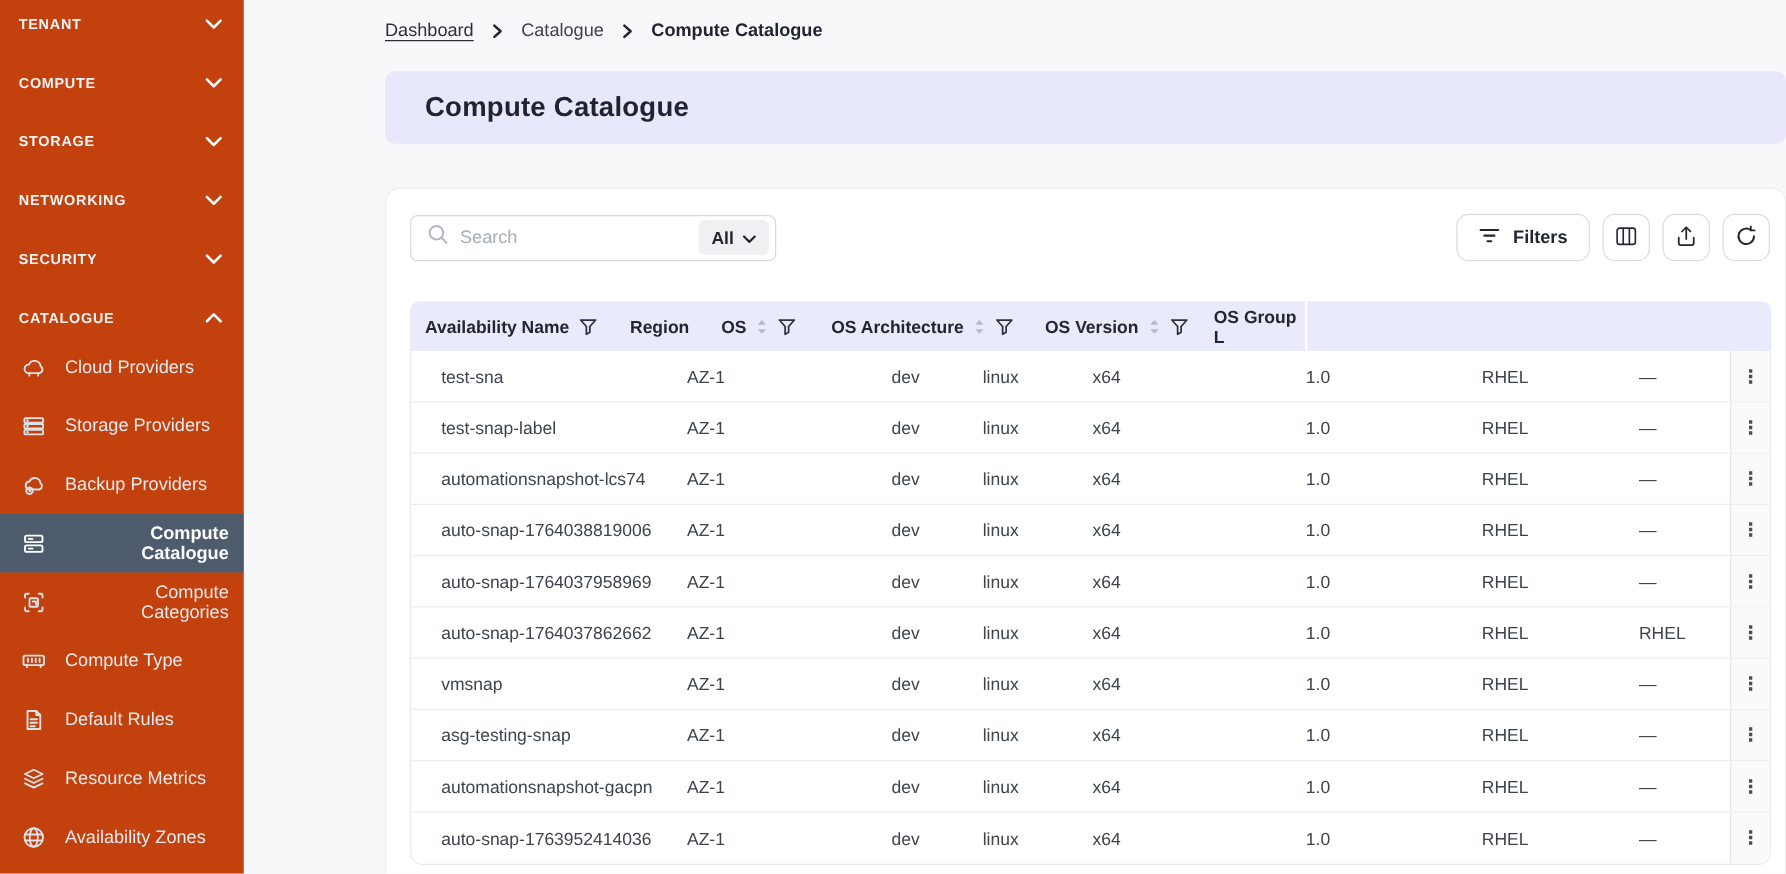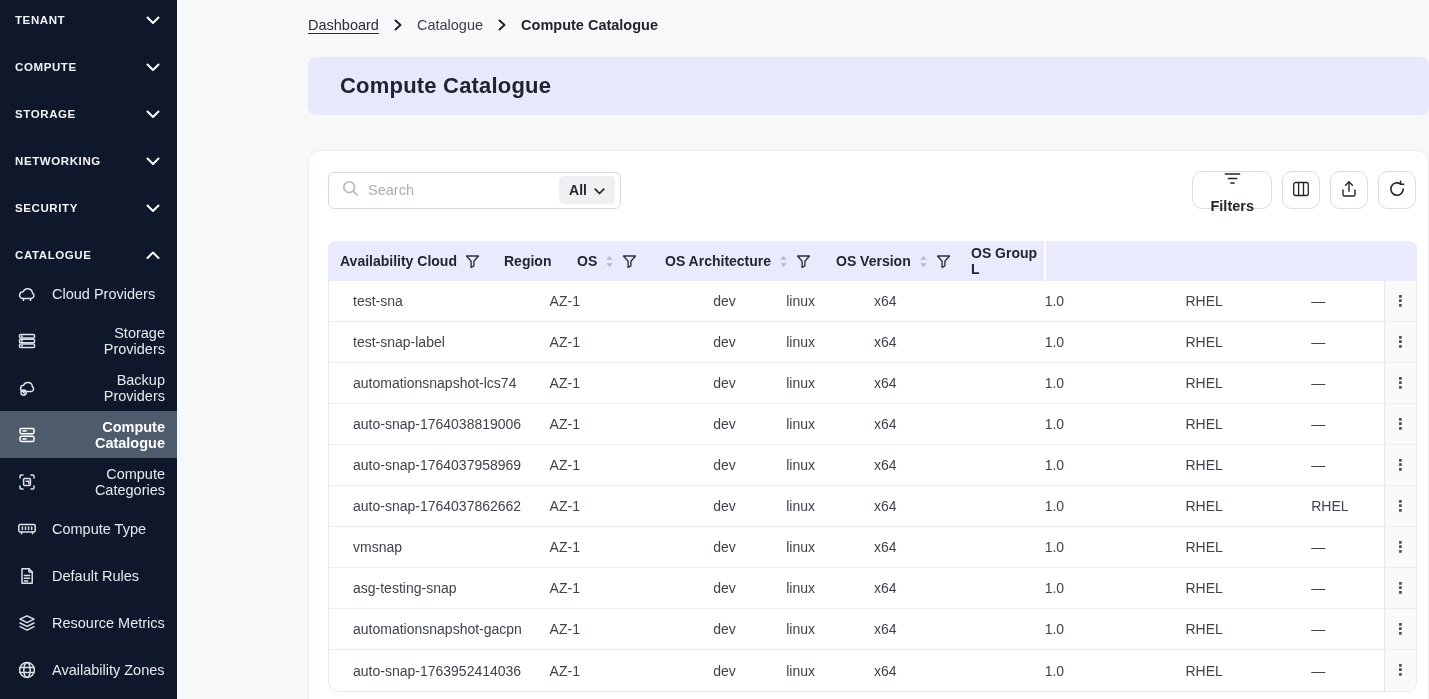--- a/index.html
+++ b/index.html
@@ -6,22 +6,22 @@
   html,body { width:1429px; height:699px; overflow:hidden; }
   body {
     font-family:"Liberation Sans", sans-serif;
     background:#f7f8f9;
     position:relative;
     color:#23262e;
   }
 
   
   .sidebar {
-    position:absolute; left:0; top:0; bottom:0; width:177px;
-    background:#0f172a; overflow:hidden;
+    position:absolute; left:0; top:0; bottom:0; width:195px;
+    background:#c2410c; overflow:hidden;
   }
   .nav-sections { margin-top:-4px; }
   .nav-section {
     height:47px; display:flex; align-items:center; justify-content:space-between;
     padding:0 17px 0 15px; cursor:pointer;
   }
   .nav-section .sec-label {
     color:#f2f4f6; font-size:11.5px; font-weight:700; letter-spacing:0.6px;
   }
   .nav-items { margin-top:-8px; }
@@ -70,21 +70,21 @@
   .search-box input::placeholder { color:#a9adb5; }
   .scope-btn {
     height:28px; background:#f0f0f2; border:none; border-radius:5px;
     display:flex; align-items:center; gap:7px; padding:0 10px;
     font-family:"Liberation Sans", sans-serif; font-size:14px; font-weight:700; color:#23262e; cursor:pointer;text-align:right;
   }
   .toolbar-actions { display:flex; gap:10px; align-items:center; }
   .filters-btn {
     height:38px; padding:0 17px; border:1px solid #dcdde1; border-radius:10px; background:#fff;
     display:flex; align-items:center; gap:10px;
-    font-family:"Liberation Sans", sans-serif; font-size:14.5px; font-weight:700; color:#23262e; cursor:pointer;flex-direction:column;
+    font-family:"Liberation Sans", sans-serif; font-size:14.5px; font-weight:700; color:#23262e; cursor:pointer;
   }
   .icon-btn {
     width:38px; height:38px; border:1px solid #dcdde1; border-radius:10px; background:#fff;
     display:grid; place-items:center; cursor:pointer;
   }
 
   
   .table { margin-top:32px; width:1089px; }
   .thead {
     display:flex; height:40px; background:#e9eafc; border-radius:8px 8px 0 0;
@@ -323,21 +323,21 @@
               <path d="M15.2 9A6.2 6.2 0 1 1 12.6 4"></path>
               <path d="M12.6 1.2V4.3H15.7" stroke-width="1.5"></path>
             </svg></span>
       </button>
     </div>
   </div>
 
   <div class="table">
     <div class="thead">
       <div class="th c-az">
-        <span>Availability Cloud</span>
+        <span>Availability Name</span>
         <span class="funnel-ic">
             <svg width="15" height="15" viewBox="0 0 15 15" fill="none" stroke="#2e323b" stroke-width="1.4" stroke-linejoin="round">
               <path d="M1.5 2h12L8.9 7.2v4.6l-2.8 1.6V7.2Z"></path>
             </svg>
           </span>
       </div>
       <div class="th c-region">
         <span>Region</span>
       </div>
       <div class="th c-os">

